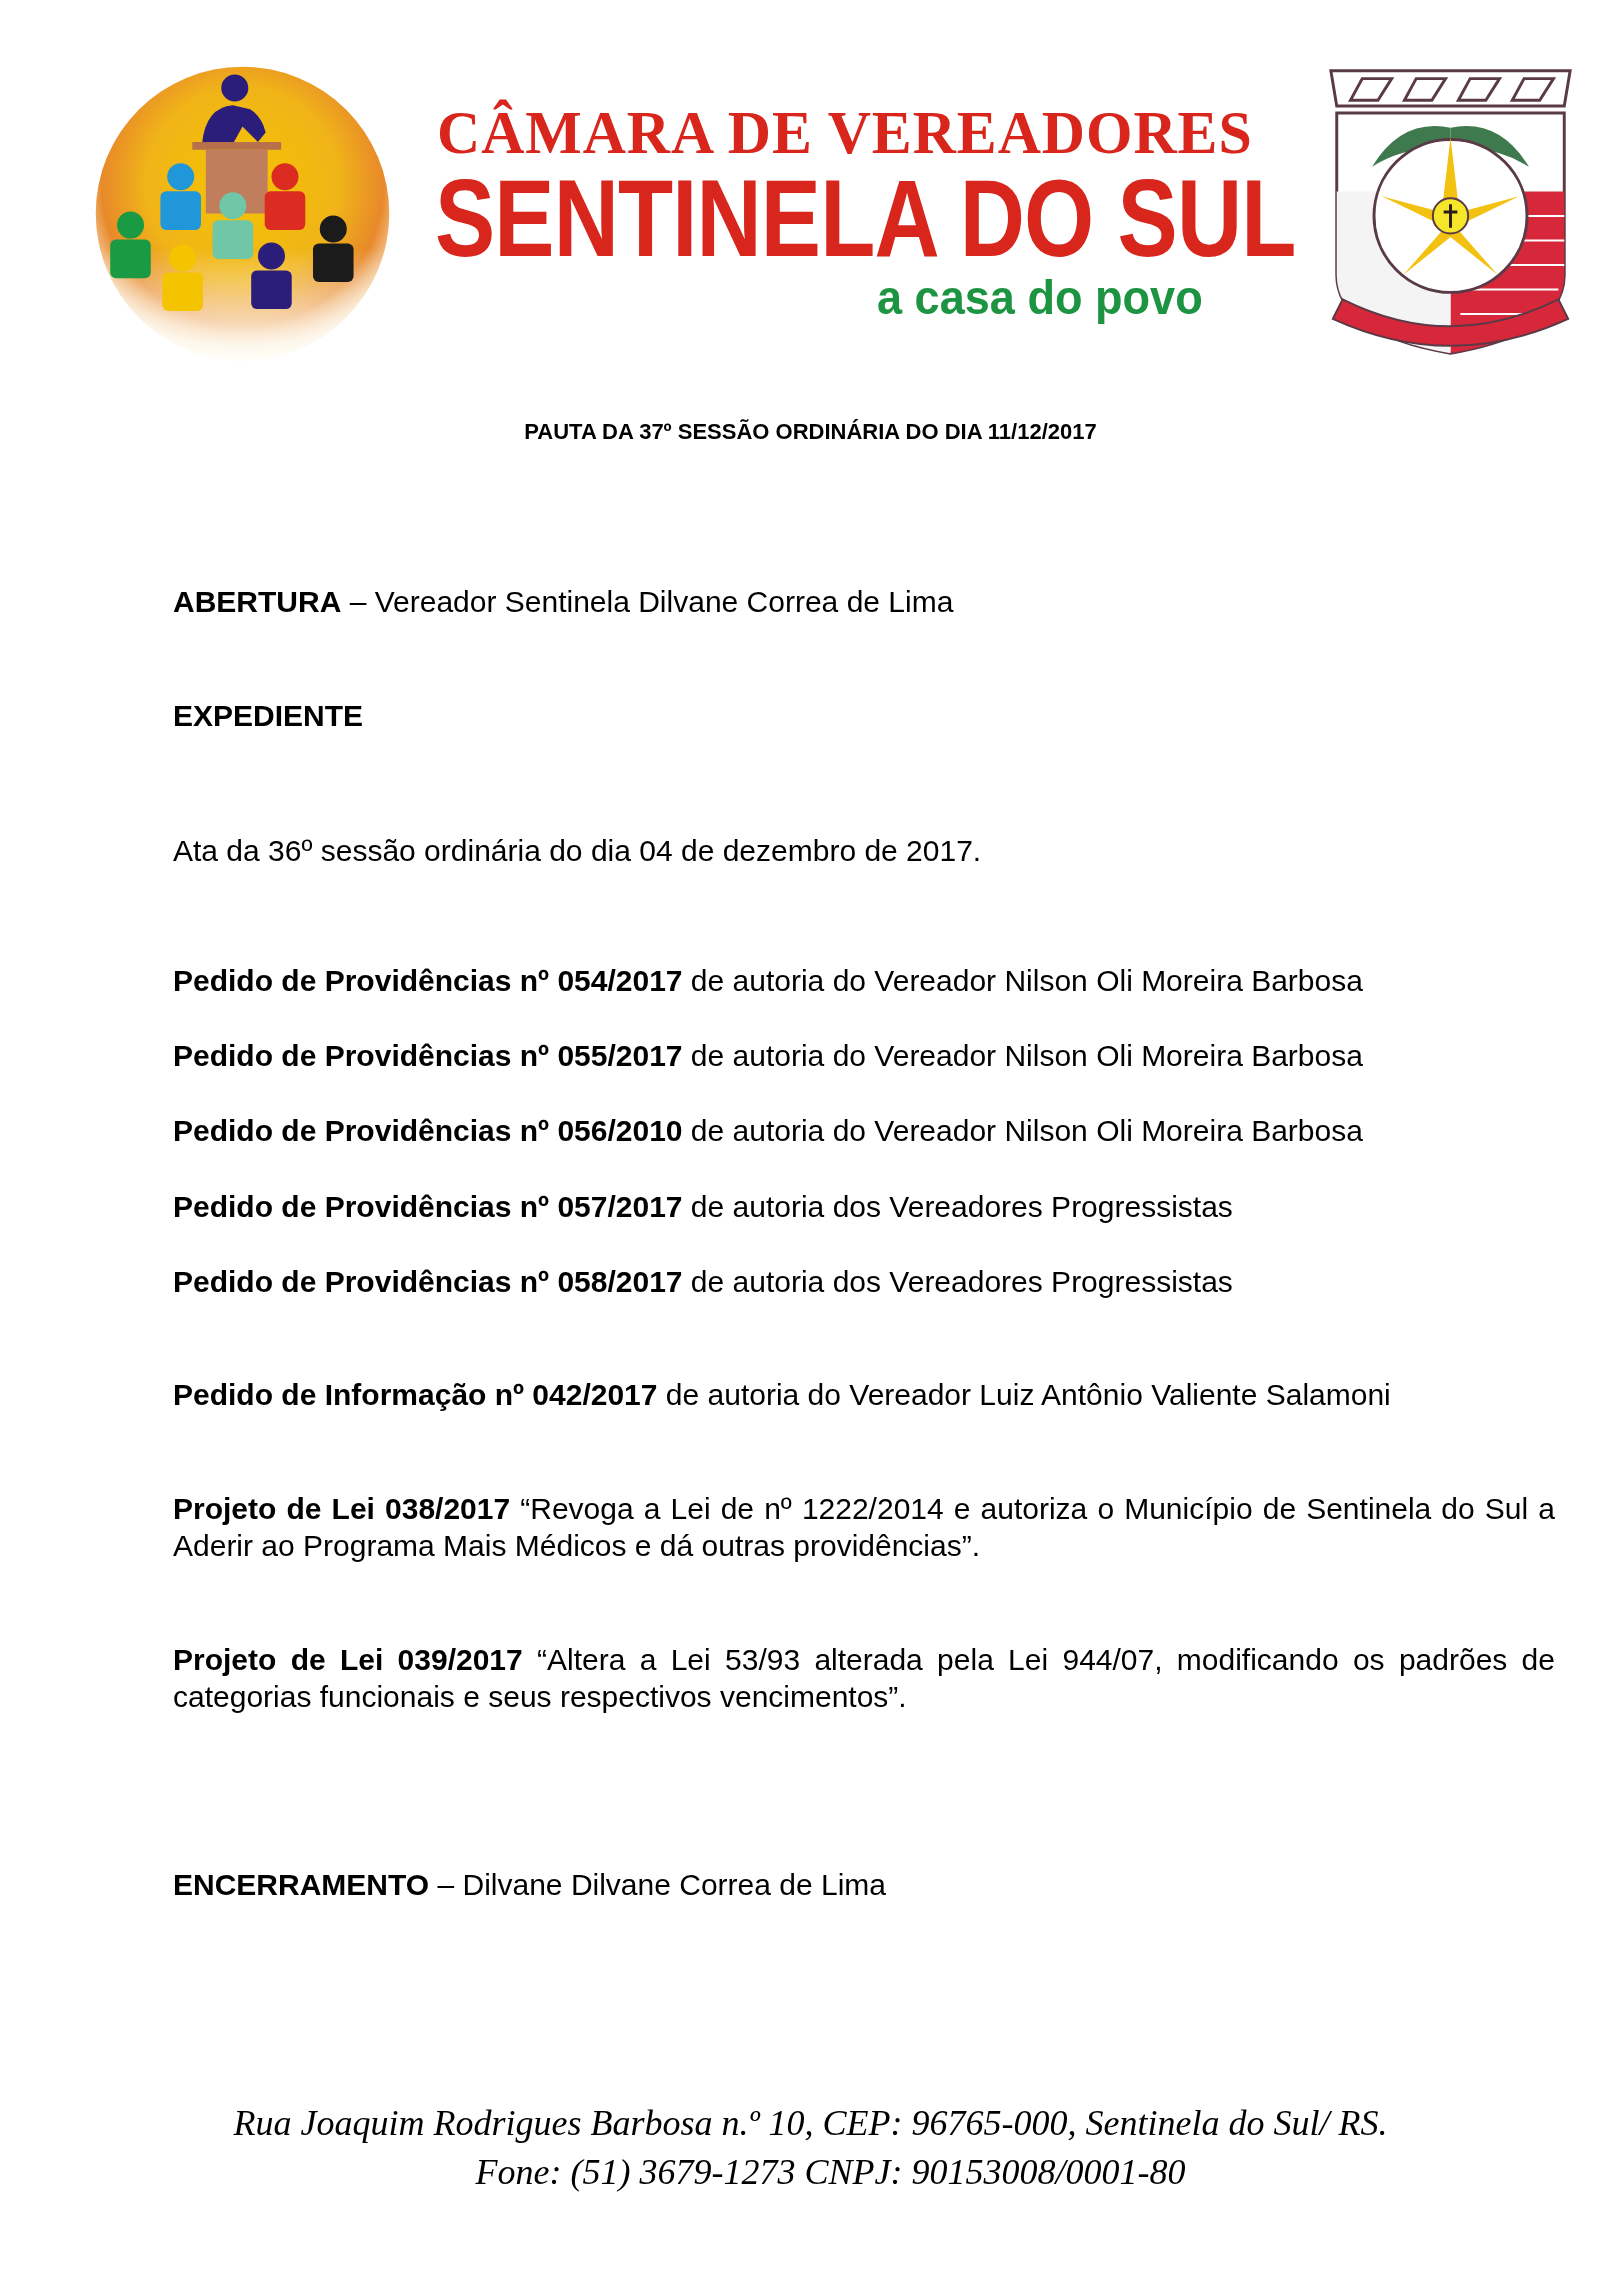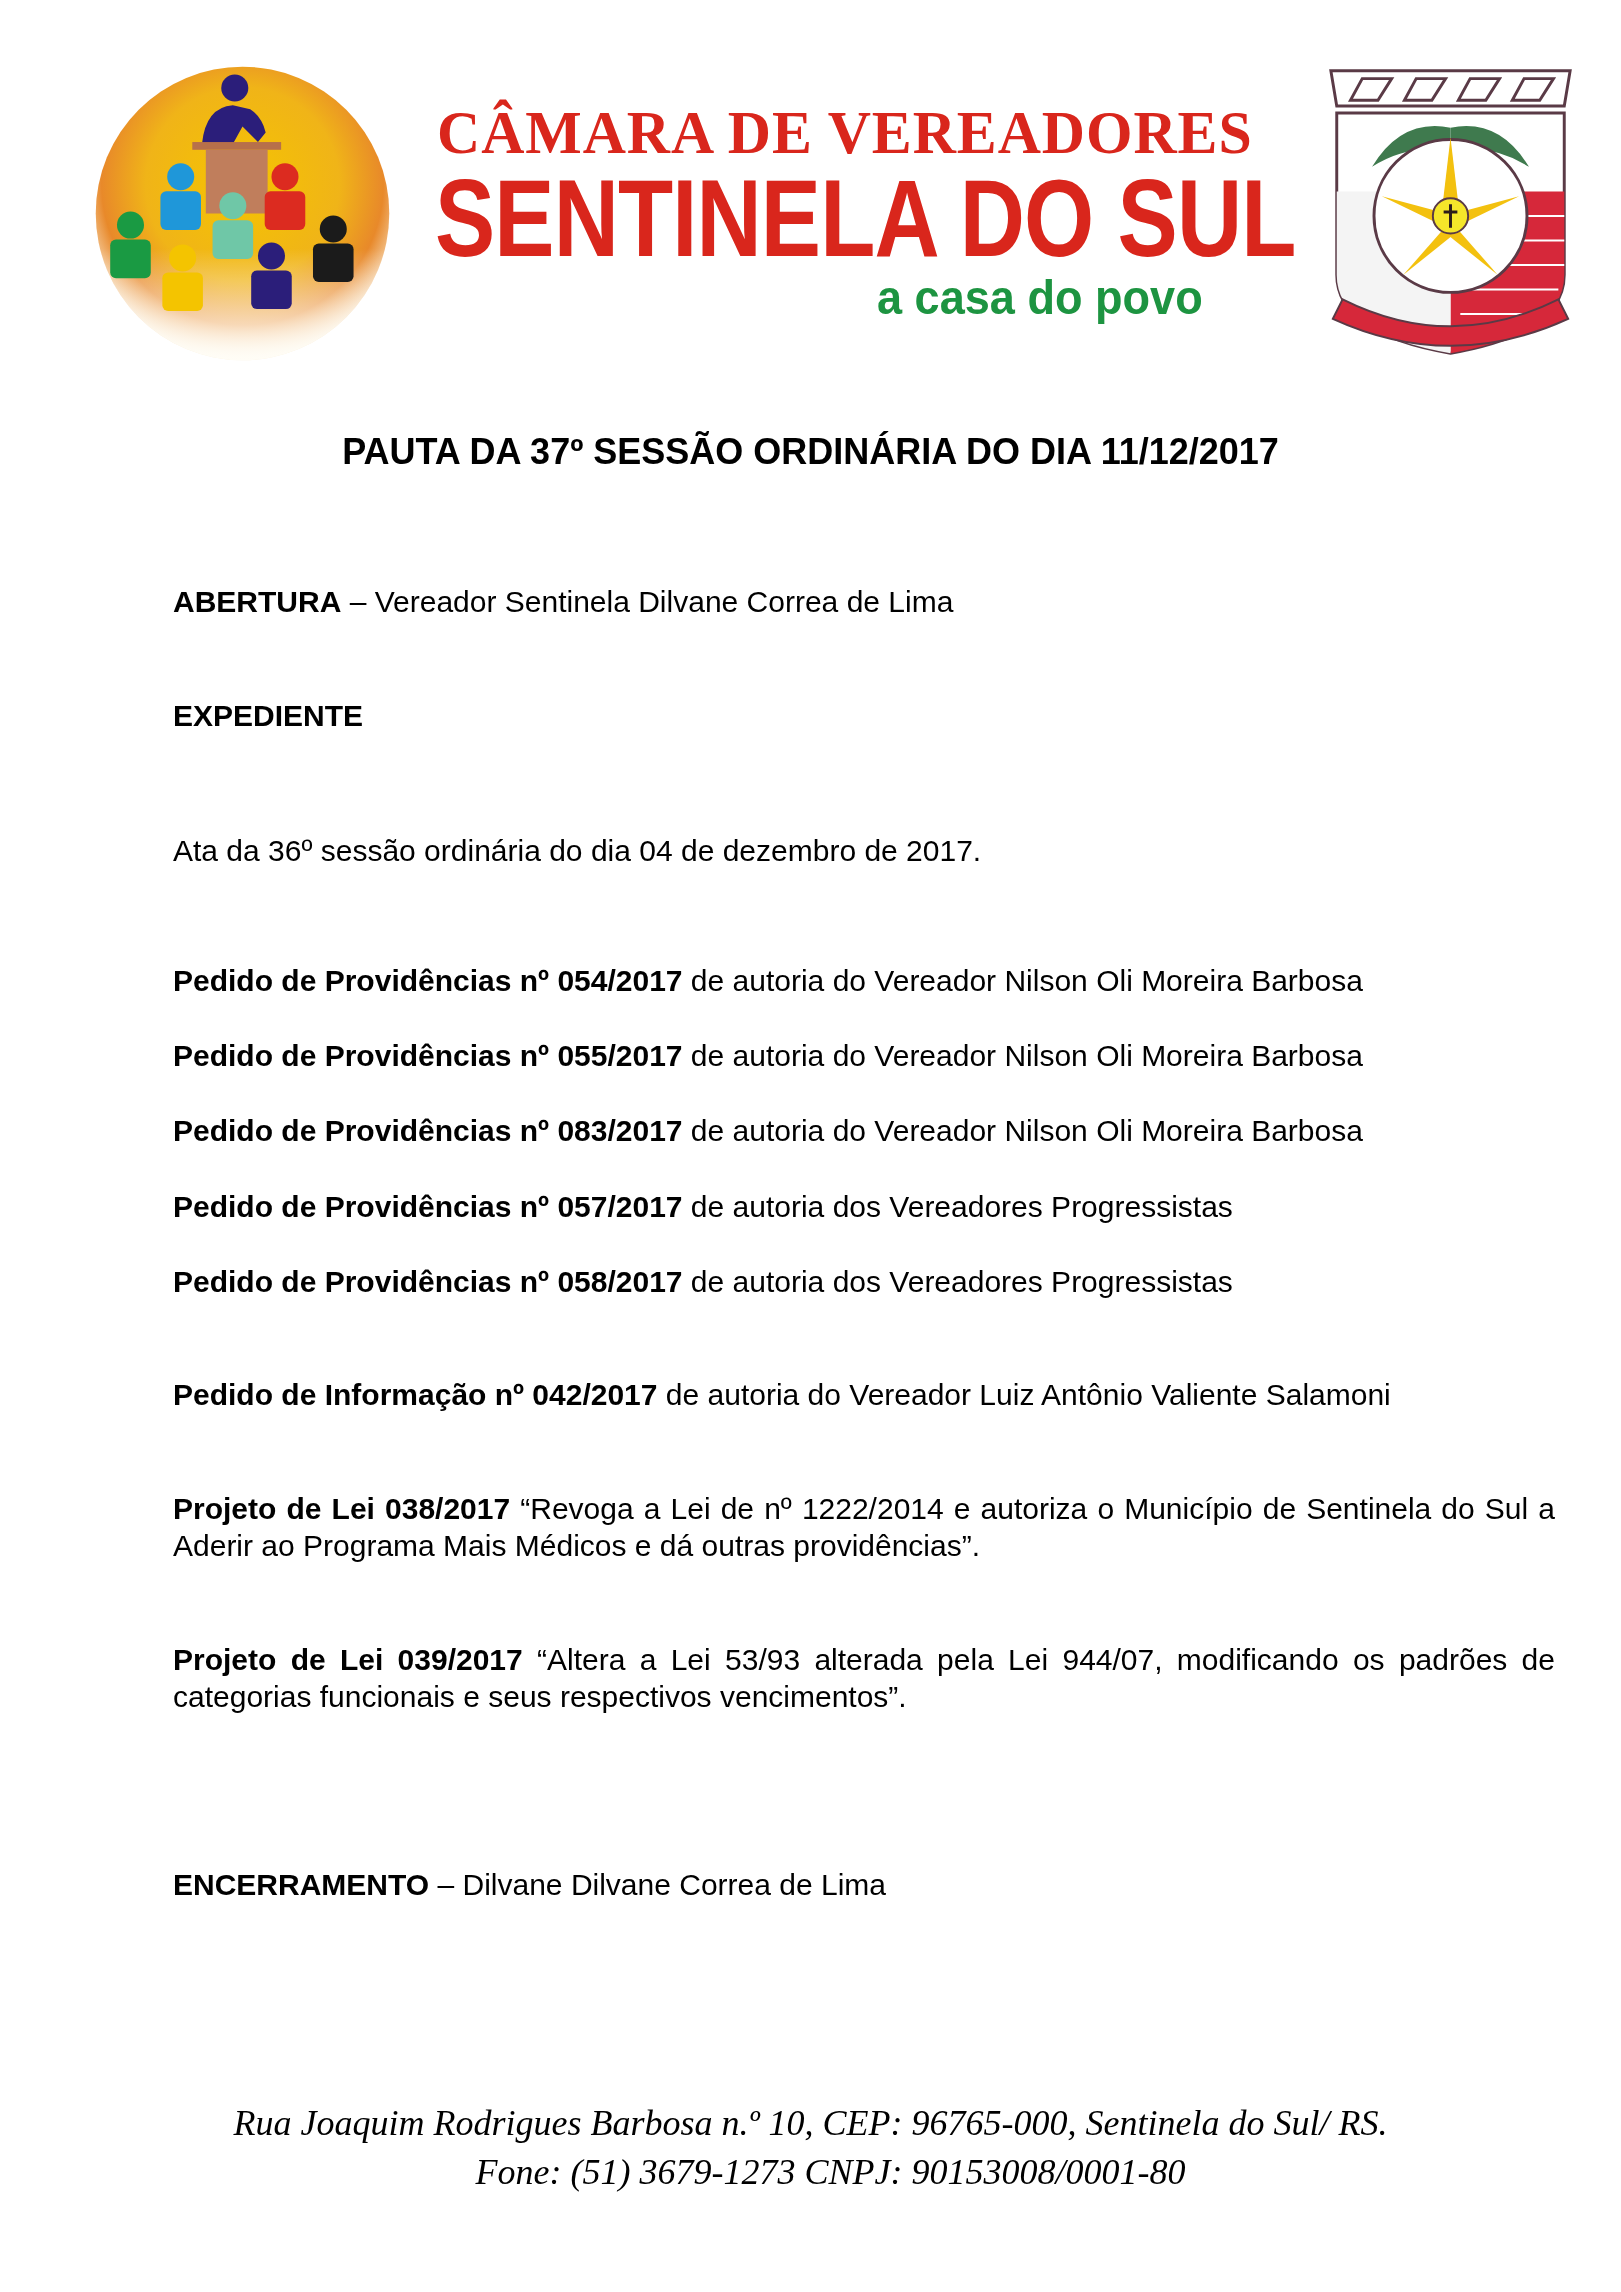--- a/index.html
+++ b/index.html
@@ -13,22 +13,22 @@
                  font-weight: bold; color: #d9261c; font-size: 61px; letter-spacing: 1px;
                  transform: scaleX(0.98); transform-origin: left top; white-space: nowrap; }
   .title-line2 { position: absolute; left: 3.9px; top: 69px; font-family: "Liberation Sans", sans-serif;
                  font-weight: bold; color: #d9261c; font-size: 110px; letter-spacing: -1px;
                  transform: scaleX(0.82); transform-origin: left top; white-space: nowrap; line-height: 1.1; }
   .title-line3 { position: absolute; left: 446px; top: 181px; font-family: "Liberation Sans", sans-serif;
                  font-weight: bold; color: #1d9441; font-size: 49px;
                  transform: scaleX(0.92); transform-origin: left top; white-space: nowrap; }
   .crest { position: absolute; left: 1323px; top: 59px; width: 255px; height: 304px; }
 
-  .doc-title { position: absolute; left: 0; top: 431px; width: 1794px; text-align: center;
-               font-weight: bold; font-size: 36px; white-space: nowrap; }
+  .doc-title { position: absolute; left: 0; top: 419px; width: 1794px; text-align: center;
+               font-weight: bold; font-size: 22px; white-space: nowrap; }
 
   .line { position: absolute; left: 173px; font-size: 30px; white-space: nowrap; line-height: 37px; }
   .line b { font-weight: bold; }
   .para { position: absolute; left: 173px; width: 1382px; font-size: 30px; line-height: 37px;
           text-align: justify; }
 
   .footer { position: absolute; left: 0; width: 1621px; text-align: center;
             font-family: "Liberation Serif", serif; font-style: italic; font-size: 36px; white-space: nowrap; }
 </style>
 </head>
@@ -125,21 +125,21 @@
 
 <div class="line" style="top:812px;margin-top:20px;">Ata da 36º sessão ordinária do dia 04 de dezembro de 2017.</div>
 
 <div class="line" style="top:962px;">
   <b>Pedido de Providências nº 054/2017</b><span> de autoria do Vereador Nilson Oli Moreira Barbosa</span>
 </div>
 <div class="line" style="top:1037px;">
   <b>Pedido de Providências nº 055/2017</b><span> de autoria do Vereador Nilson Oli Moreira Barbosa</span>
 </div>
 <div class="line" style="top:1112px;">
-  <b>Pedido de Providências nº 083/2017</b><span> de autoria do Vereador Nilson Oli Moreira Barbosa</span>
+  <b>Pedido de Providências nº 056/2010</b><span> de autoria do Vereador Nilson Oli Moreira Barbosa</span>
 </div>
 <div class="line" style="top:1188px;">
   <b>Pedido de Providências nº 057/2017</b><span> de autoria dos Vereadores Progressistas</span>
 </div>
 <div class="line" style="top:1263px;">
   <b>Pedido de Providências nº 058/2017</b><span> de autoria dos Vereadores Progressistas</span>
 </div>
 
 <div class="line" style="top:1376px;">
   <b>Pedido de Informação nº 042/2017</b><span> de autoria do Vereador Luiz Antônio Valiente Salamoni</span>

